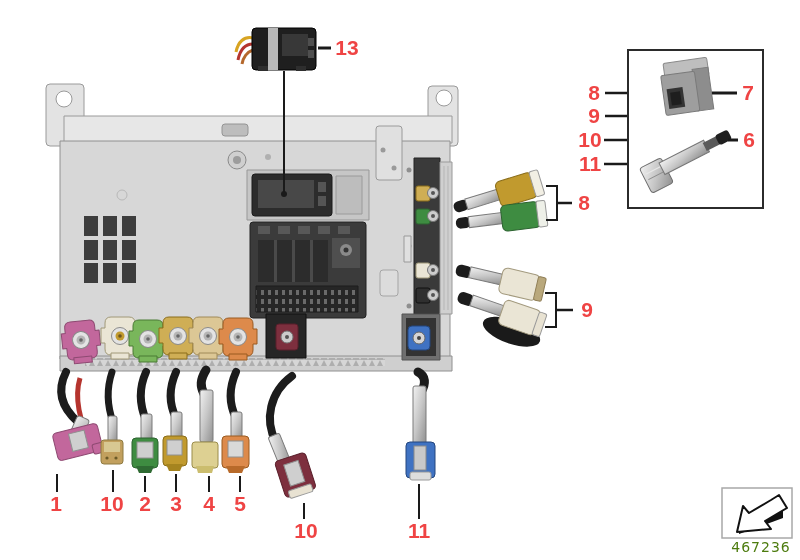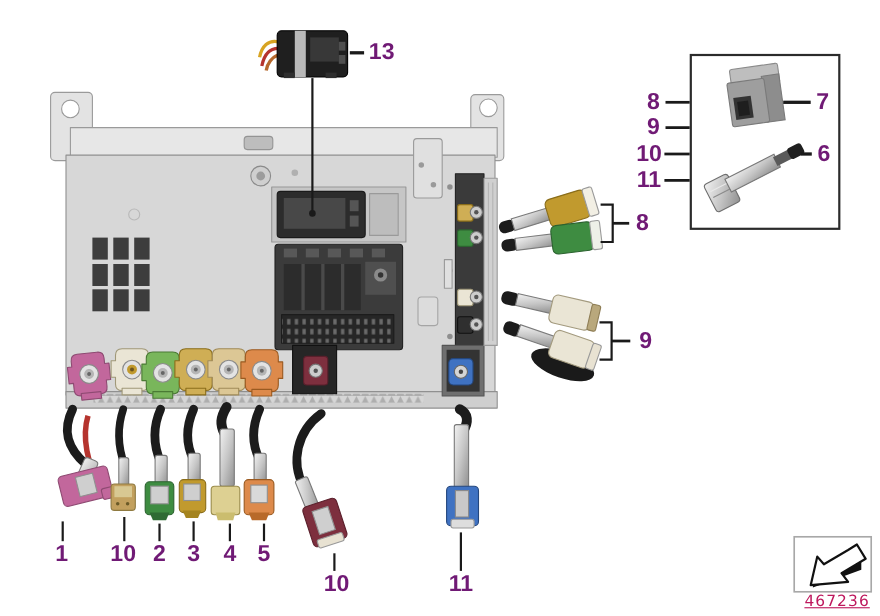--- a/index.html
+++ b/index.html
@@ -1,22 +1,22 @@
 <!DOCTYPE html>
 <html><head>
 <meta charset="utf-8">
 <style>
   html,body{margin:0;padding:0;background:#fff;}
   .stage{position:relative;width:800px;height:560px;background:#ffffff;overflow:hidden;
          font-family:"Liberation Sans",sans-serif;}
   .stage svg{position:absolute;left:0;top:0;}
   .callout{position:absolute;transform:translate(-50%,-50%);
-           font:700 21px "Liberation Sans",sans-serif;color:#701a75;white-space:nowrap;}
+           font:700 21px "Liberation Sans",sans-serif;color:#ef4444;white-space:nowrap;}
   .partnum{position:absolute;transform:translate(-50%,-50%);
-           font:400 14px "DejaVu Sans",sans-serif;color:#be185d;letter-spacing:1px;text-decoration:underline;}
+           font:400 14px "DejaVu Sans",sans-serif;color:#4d7c0f;letter-spacing:1px;}
 </style>
 </head>
 <body>
 
 <div class="stage">
 
 <svg width="800" height="560" viewBox="0 0 800 560">
   <defs>
     <linearGradient id="metal" x1="0" y1="0" x2="1" y2="1">
       <stop offset="0" stop-color="#f2f2f2"></stop>

